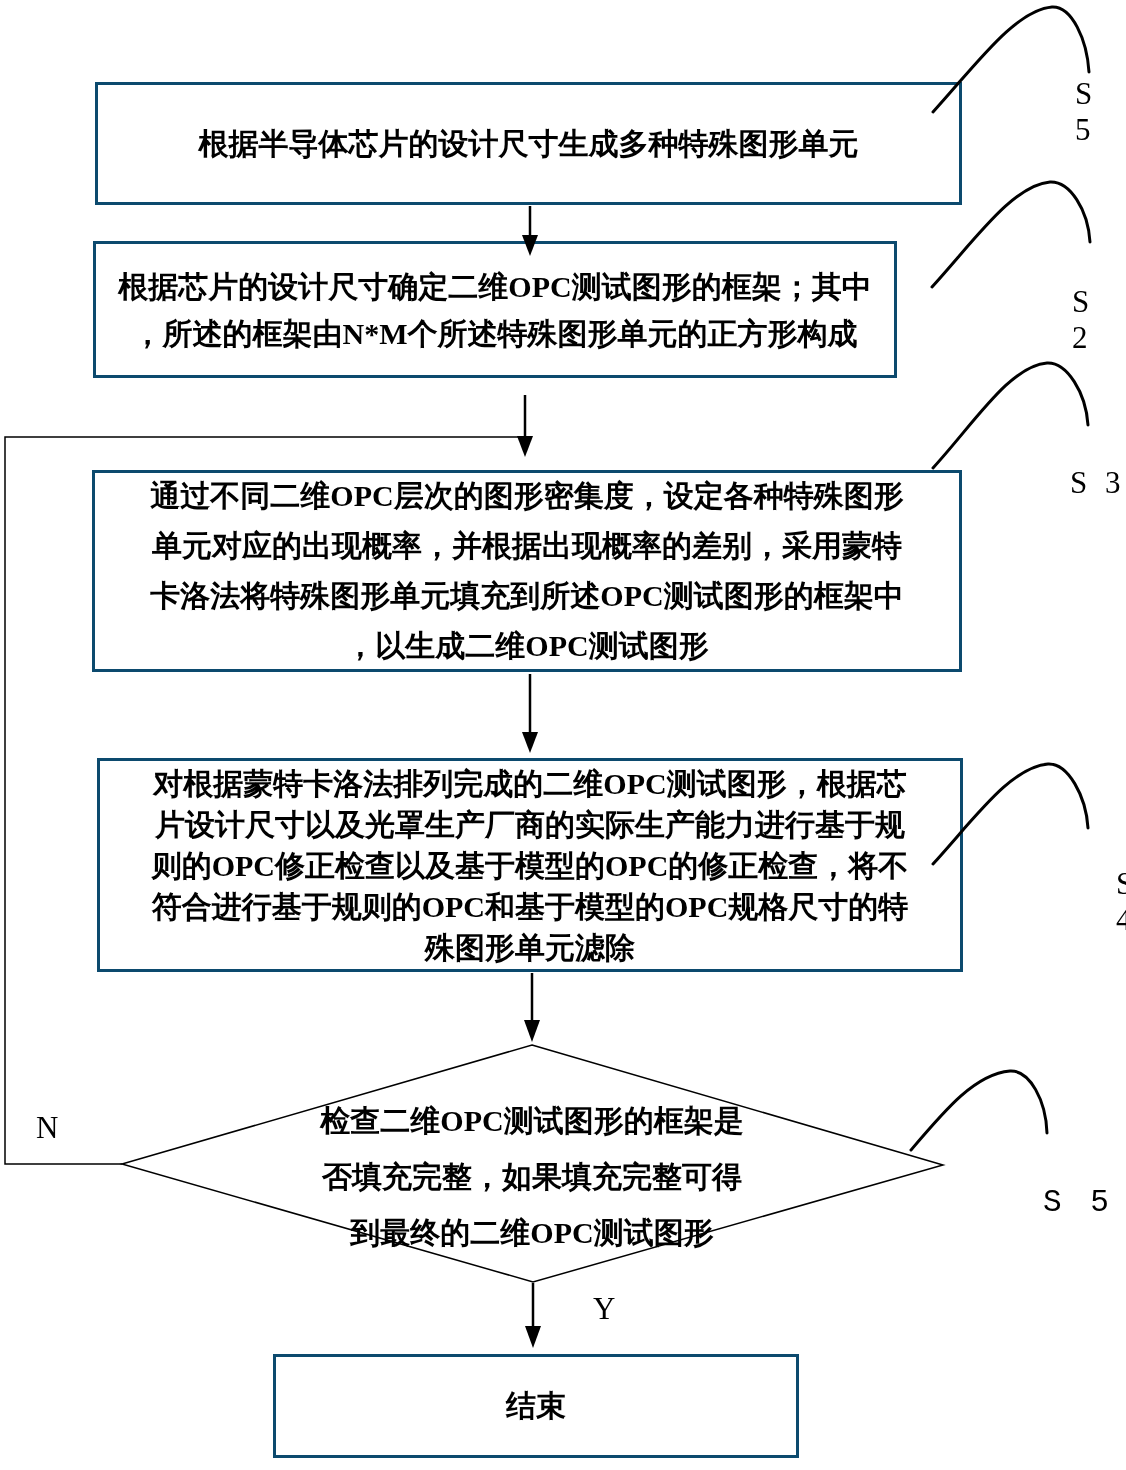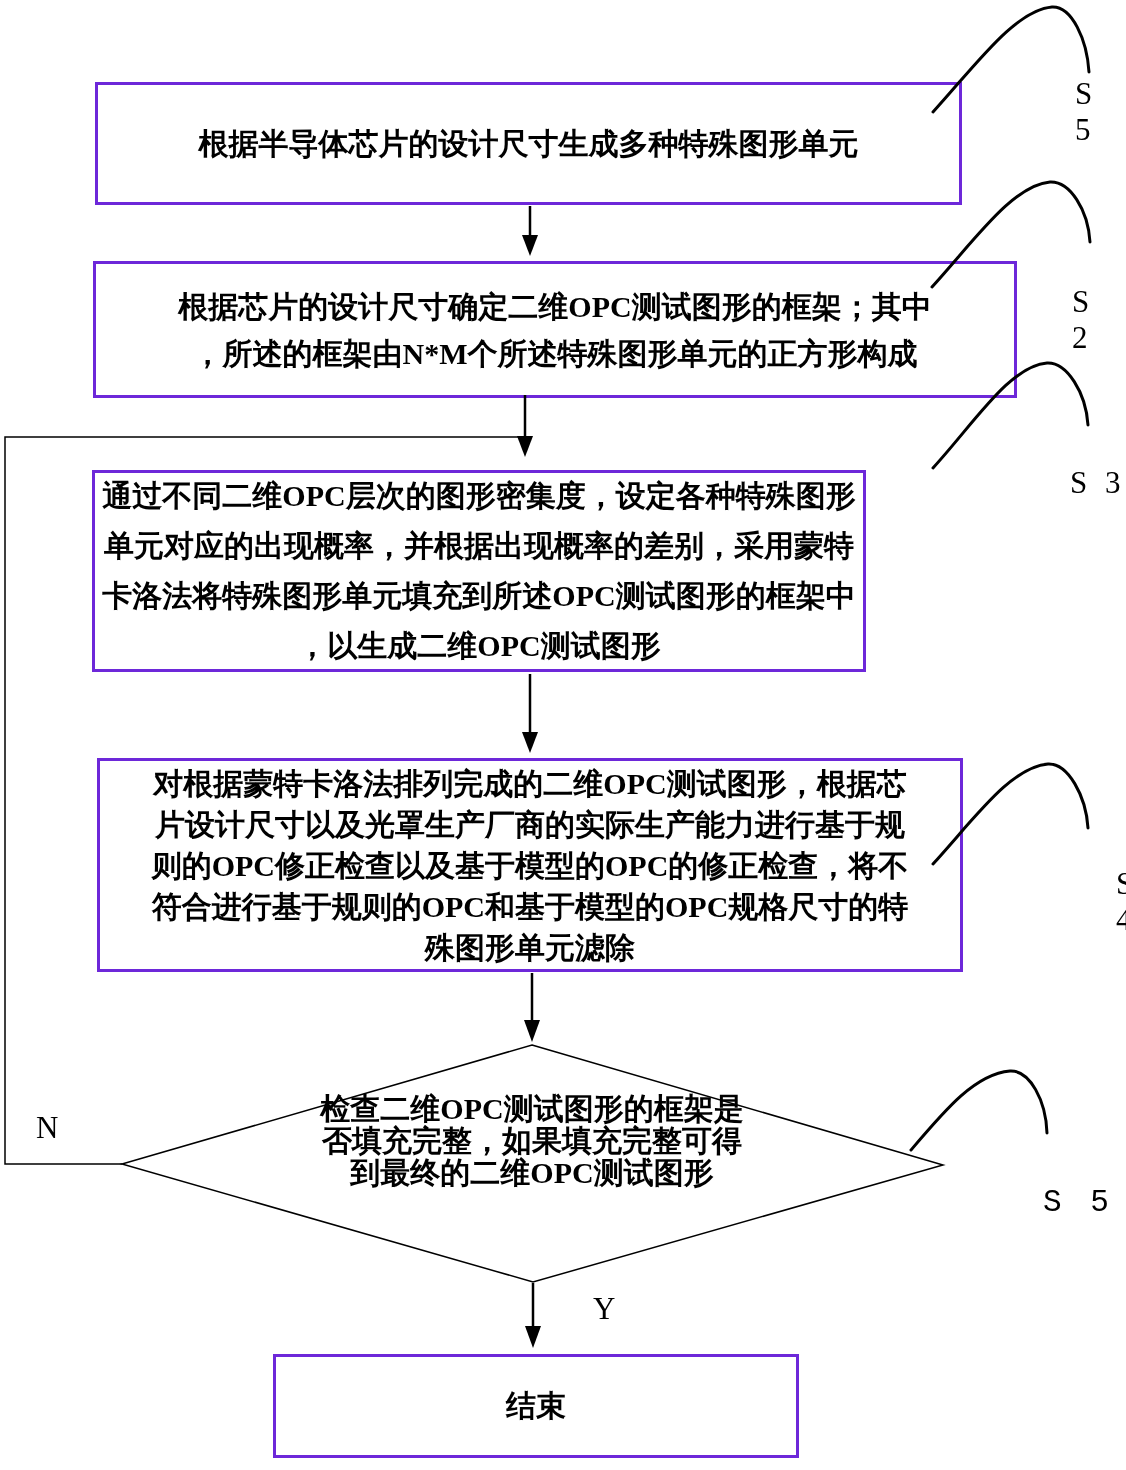--- a/index.html
+++ b/index.html
@@ -20,45 +20,45 @@
     position: absolute;
     left: 0; top: 0;
     width: 1126px;
     height: 1470px;
     z-index: 5;
     pointer-events: none;
   }
   .box {
     position: absolute;
     box-sizing: border-box;
-    border: 3px solid #6d28d9;
+    border: 3px solid #0c4a6e;
     background: transparent;
     display: flex;
     align-items: center;
     justify-content: center;
     text-align: center;
     font-weight: bold;
     font-size: 30px;
     white-space: pre-line;
     z-index: 1;
   }
   .box-1 { left: 95px;  top: 82px;   width: 867px; height: 123px; line-height: 44px; }
-  .box-2 { left: 93px;  top: 261px;  width: 924px; height: 137px; line-height: 47px; }
-  .box-3 { left: 92px;  top: 470px;  width: 774px; height: 202px; line-height: 50px; }
+  .box-2 { left: 93px;  top: 241px;  width: 804px; height: 137px; line-height: 47px; }
+  .box-3 { left: 92px;  top: 470px;  width: 870px; height: 202px; line-height: 50px; }
   .box-4 { left: 97px;  top: 758px;  width: 866px; height: 214px; line-height: 41px; }
   .box-end { left: 273px; top: 1354px; width: 526px; height: 104px; line-height: 44px; }
   .diamond-text {
     position: absolute;
     left: 252px;
     top: 1093px;
     width: 560px;
     text-align: center;
     font-weight: bold;
     font-size: 30px;
-    line-height: 32px;
+    line-height: 56px;
     white-space: pre-line;
     z-index: 2;
   }
   .ref-label {
     position: absolute;
     font-size: 31px;
     font-weight: normal;
     letter-spacing: 5px;
     z-index: 2;
   }

